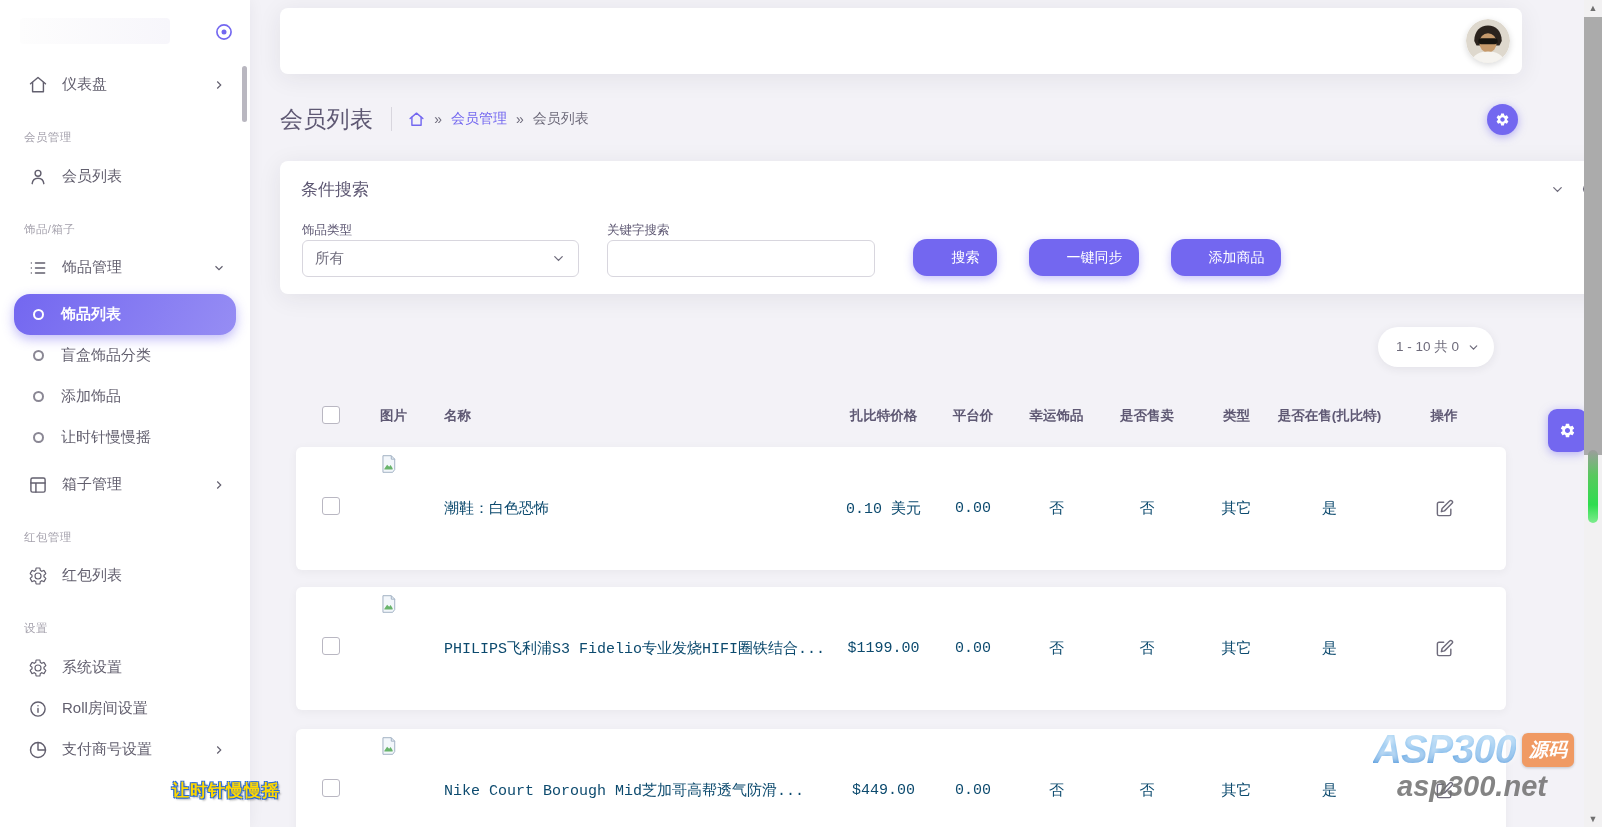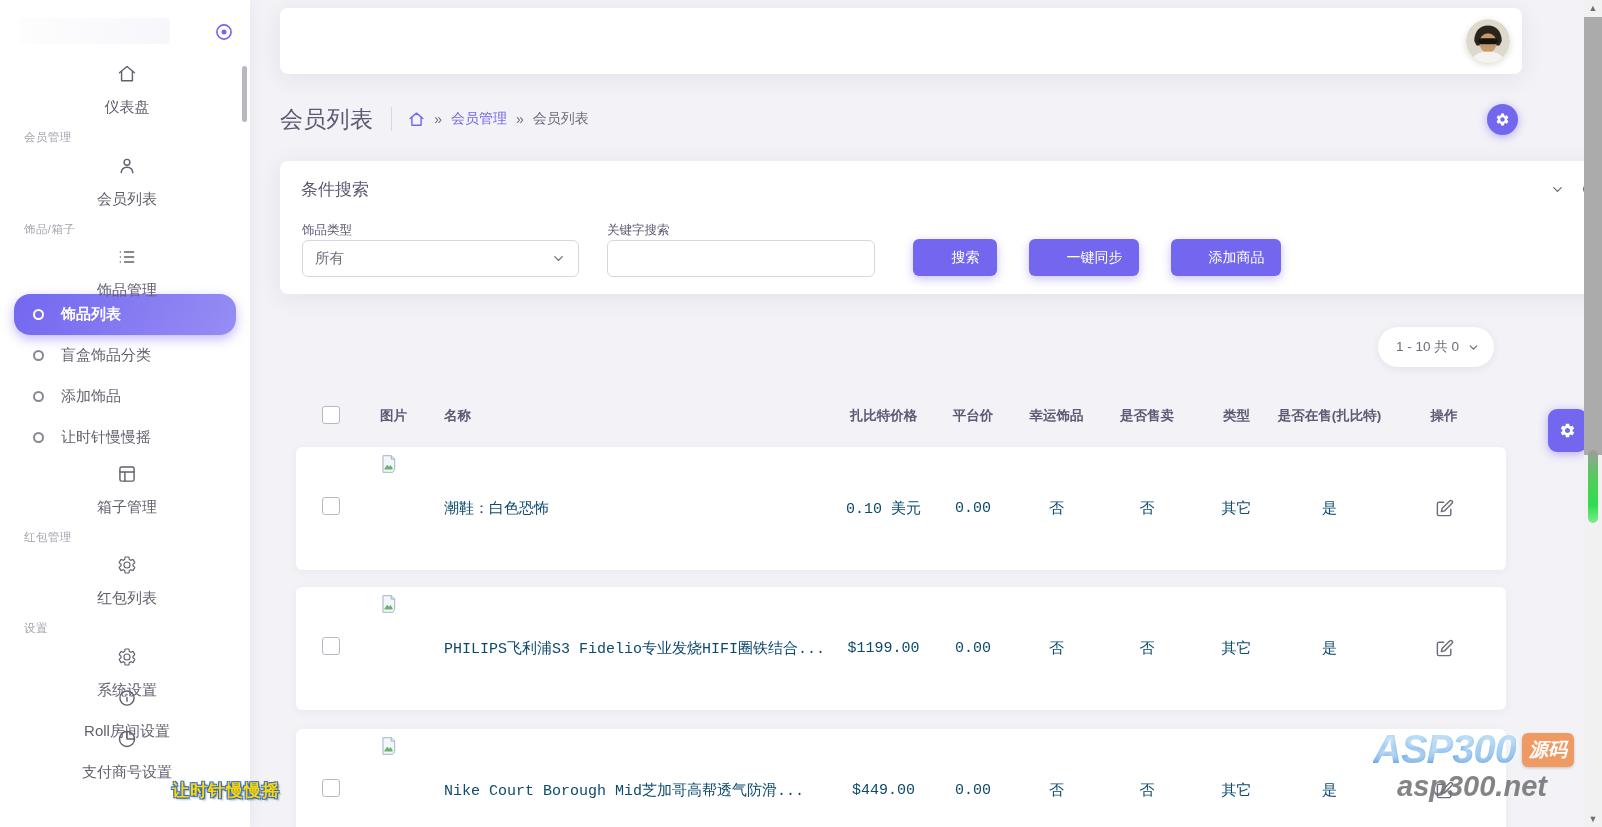--- a/index.html
+++ b/index.html
@@ -21,21 +21,21 @@
     background:linear-gradient(90deg,#fdfdfd,#f7f6fb); border-radius:4px;
   }
   #sidebar-toggle { position:absolute; right:16px; top:22px; cursor:pointer; }
   #sidebar-scroll-thumb {
     position:absolute; right:3px; top:66px; width:5px; height:56px;
     background:#b9b7c0; border-radius:3px;
   }
   .nav-item {
     position:relative; display:flex; align-items:center; gap:14px;
     height:41px; margin:0 14px; padding:0 10px 0 14px;
-    color:#625f6e; font-size:15px; cursor:pointer; border-radius:6px;flex-direction:column;
+    color:#625f6e; font-size:15px; cursor:pointer; border-radius:6px;
   }
   .nav-item .grow { flex:1; white-space:nowrap; }
   .nav-item .chev { color:#625f6e; }
   .nav-section {
     margin:25px 0 10px 0; padding-left:24px;
     font-size:11.5px; color:#a5a2ad; letter-spacing:.4px; white-space:nowrap;
   }
   .sub-item {
     display:flex; align-items:center; gap:17px; height:41px;
     margin:0 14px; padding-left:19px; font-size:15px; color:#625f6e;
@@ -95,21 +95,21 @@
     cursor:pointer;
   }
   #type-select .grow { flex:1; }
   #keyword-input {
     position:absolute; left:327px; top:79px; width:268px; height:37px;
     border:1px solid #d8d6de; border-radius:6px; background:#fff;
     font-size:14.5px; color:#6e6b7b; padding:0 12px; outline:none;
     font-family:inherit;
   }
   .btn {
-    position:absolute; top:78px; height:37px; border:none; border-radius:6px;
+    position:absolute; top:78px; height:37px; border:none; border-radius:14px;
     background:#7367f0; color:#fff; font-size:14px; font-family:inherit;
     cursor:pointer; box-shadow:0 3px 10px rgba(115,103,240,.4);padding-left:21px;
   }
   #btn-search { left:633px; width:84px; }
   #btn-sync   { left:749px; width:110px; }
   #btn-add    { left:891px; width:110px; }
 
   
   #pagination {
     position:absolute; left:1378px; top:327px; height:40px; padding:0 14px 0 18px;

